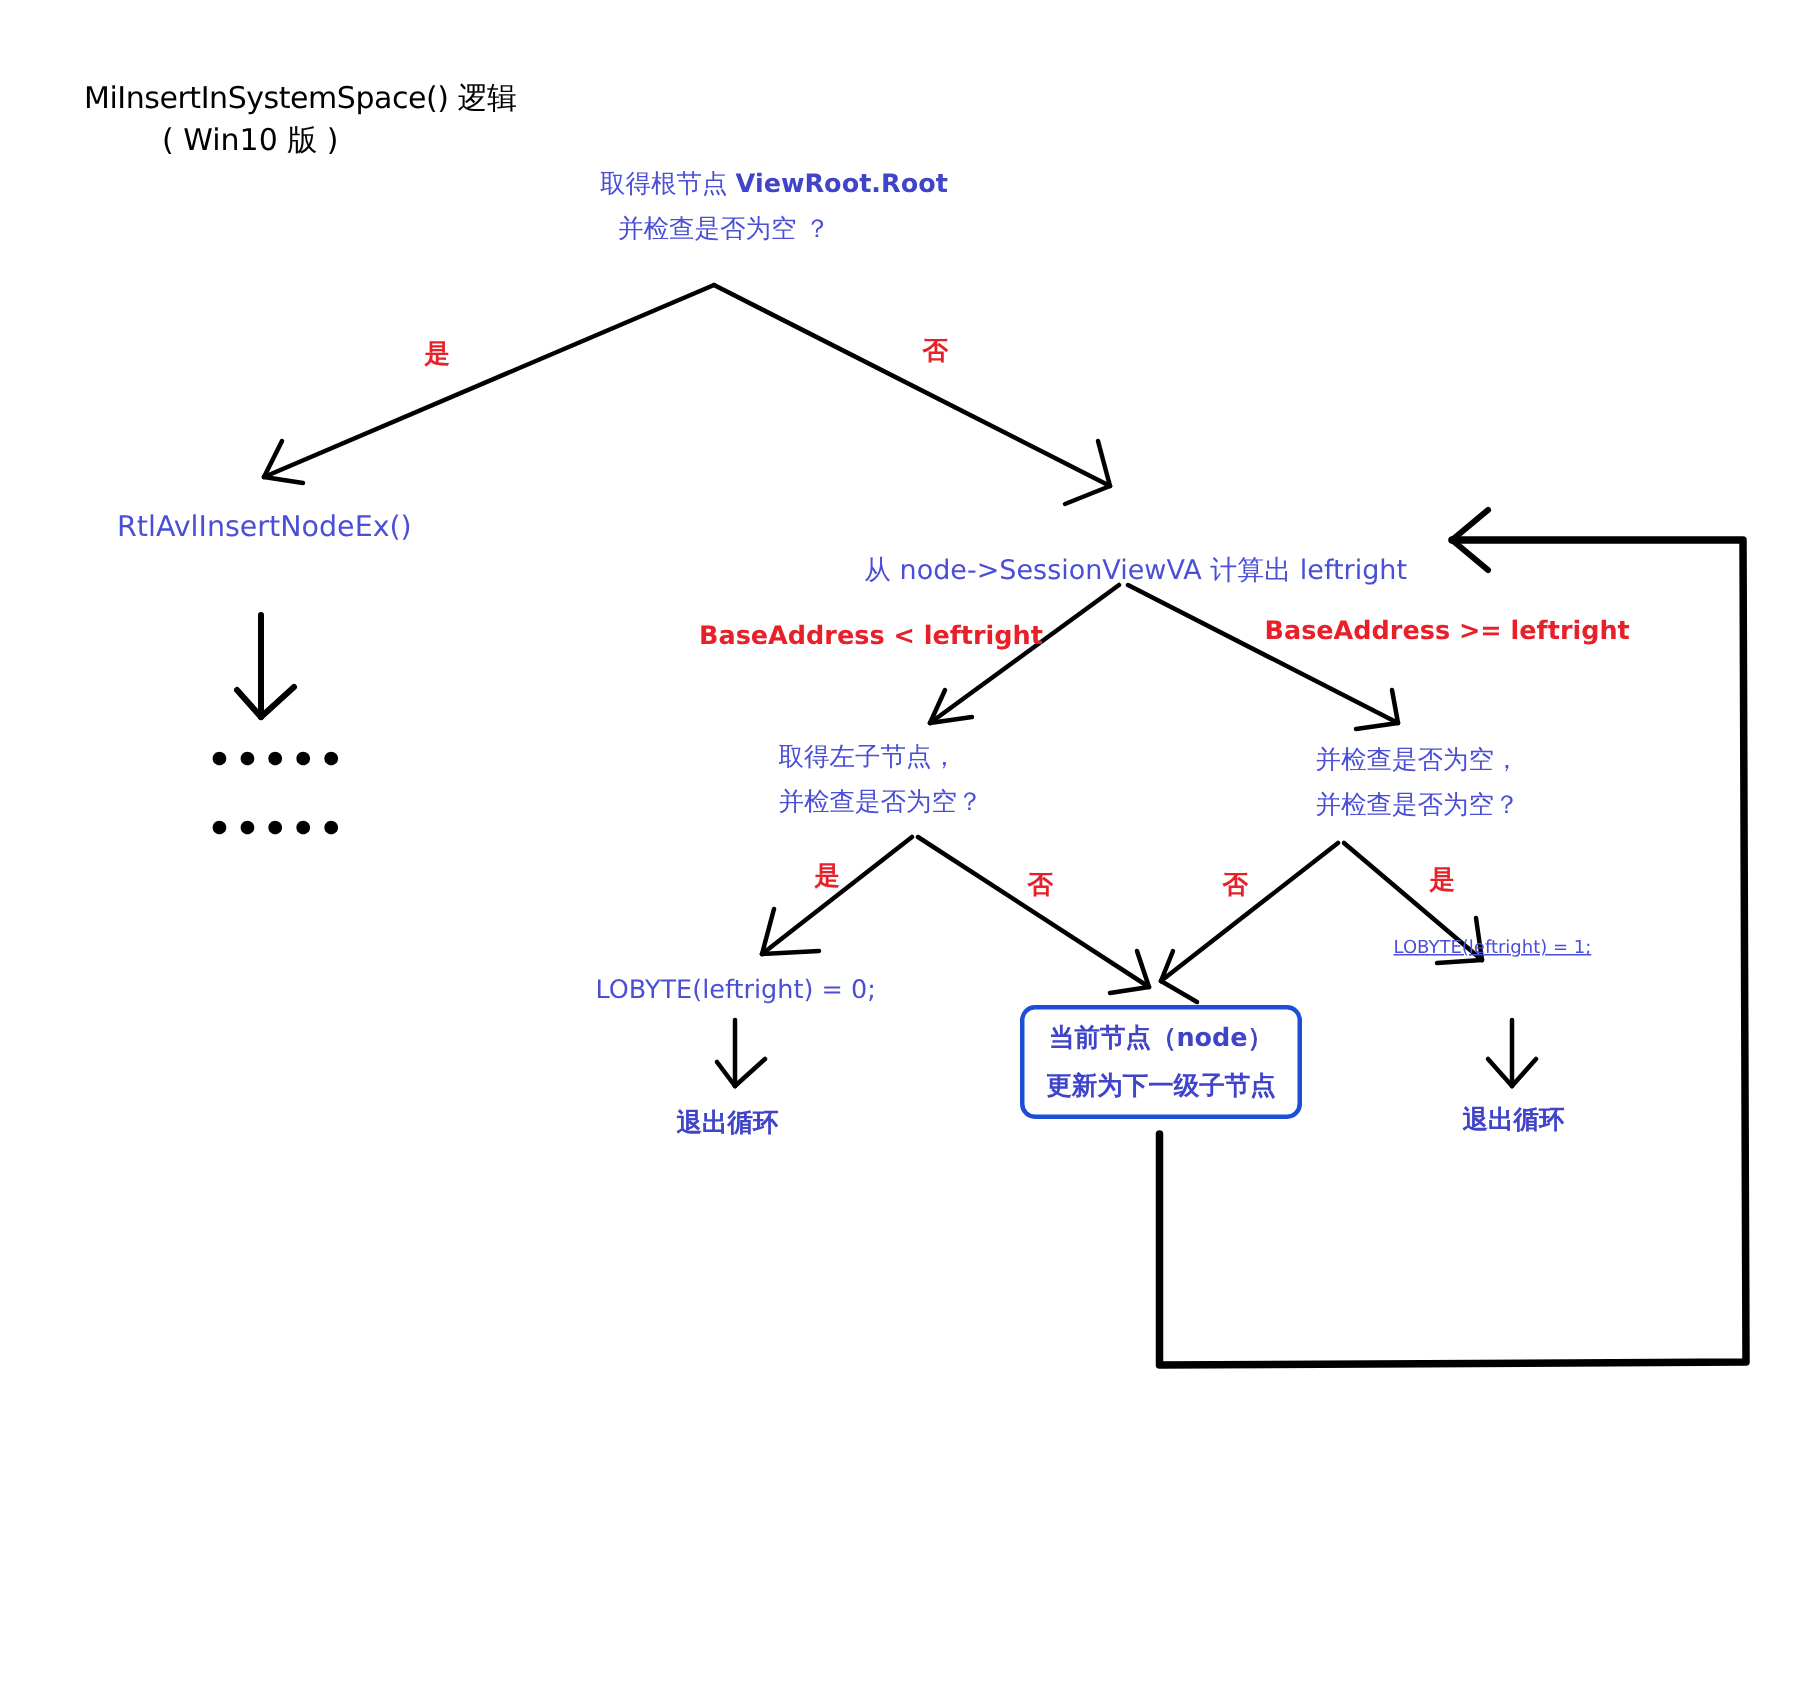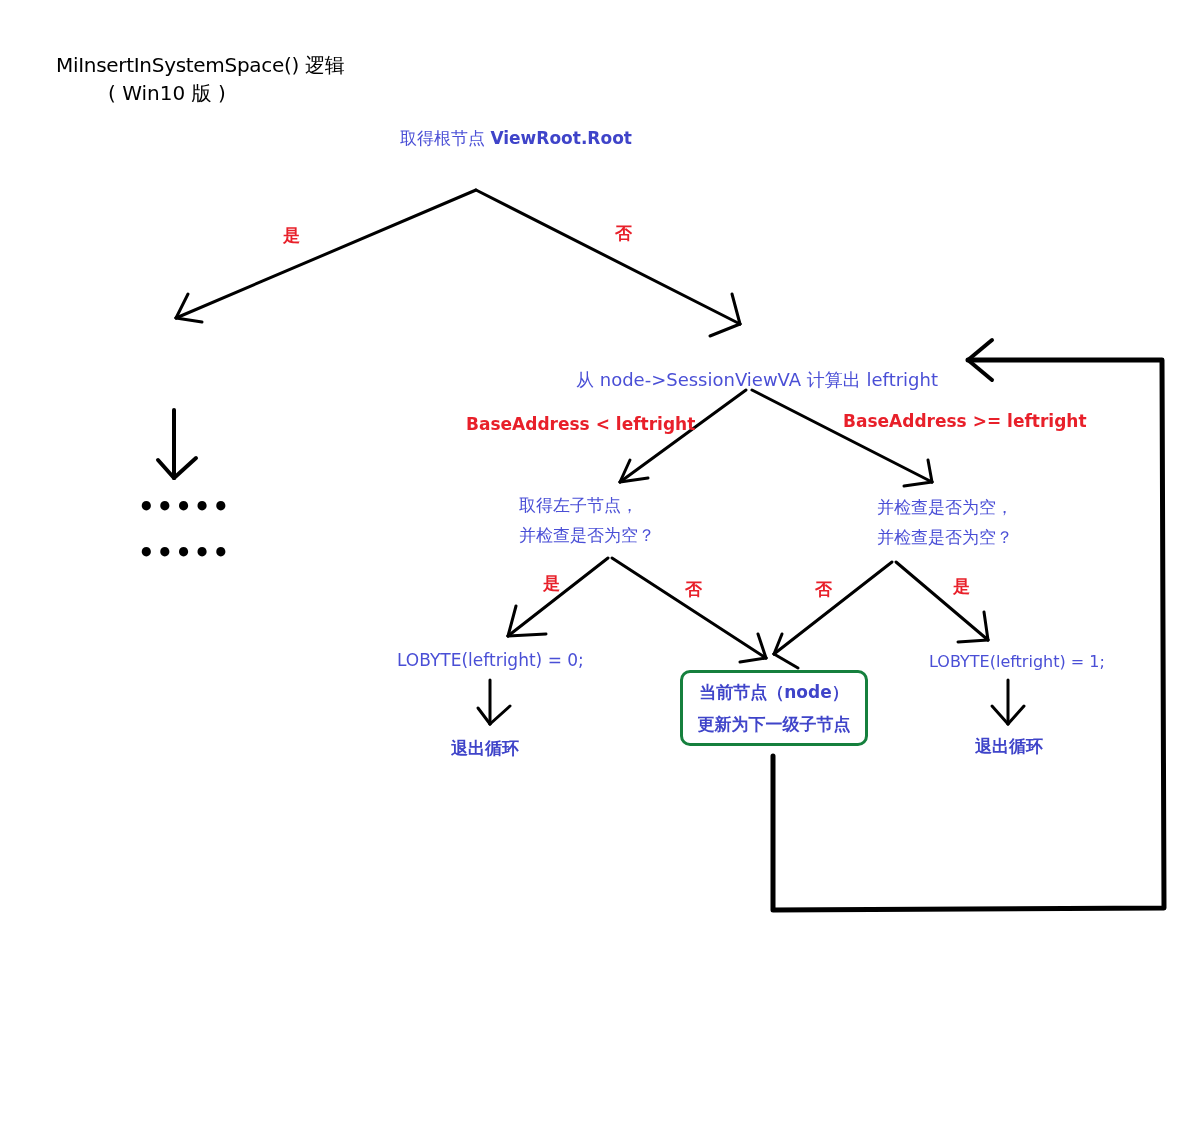--- a/index.html
+++ b/index.html
@@ -6,21 +6,21 @@
     body { width: 1200px; height: 1127px; position: relative; overflow: hidden;
            font-family: "DejaVu Sans", "Liberation Sans", sans-serif; }
     .abs { position: absolute; white-space: nowrap; }
     .title { left: 56px; top: 52px; font-size: 20px; font-weight: normal; color: #000; letter-spacing: -0.3px; }
     .subtitle { left: 108px; top: 80px; font-size: 20px; color: #000; }
     .blue { color: #4a4fd6; font-size: 17px; }
     .blue-bold { color: #3f44c9; font-size: 17px; font-weight: bold; }
     .red { color: #e8202a; font-size: 17px; font-weight: bold; }
     .line2 { line-height: 30px; }
     .box { position: absolute; left: 680px; top: 670px; width: 188px; height: 76px;
-           border: 3px solid #15803d; border-radius: 10px; box-sizing: border-box;
+           border: 3px solid #1d4ed8; border-radius: 10px; box-sizing: border-box;
            display: flex; flex-direction: column; justify-content: center; align-items: center;
            color: #3f44c9; font-weight: bold; font-size: 17px; line-height: 32px; }
     svg.lines { position: absolute; left: 0; top: 0; }
     svg.lines line, svg.lines polyline { stroke: #000; fill: none; stroke-linecap: round; stroke-linejoin: round; }
     .dots { font-size: 26px; letter-spacing: 2px; color: #000; font-weight: bold; }
   </style>
 </head>
 <body>
 
 <svg class="lines" width="1200" height="1127" viewBox="0 0 1200 1127">
@@ -94,30 +94,32 @@
   <g>
     <polyline points="773,756 773,910 1164,908 1162,360 968,360" stroke-width="5"></polyline>
     <line x1="968" y1="360" x2="992" y2="340" stroke-width="4"></line>
     <line x1="968" y1="360" x2="992" y2="380" stroke-width="4"></line>
   </g>
 </svg>
 
 <div class="abs title">MiInsertInSystemSpace() 逻辑</div>
 <div class="abs subtitle">( Win10 版 )</div>
 
-<div class="abs blue line2" style="left:400px; top:123px;">
+<div class="abs blue line2" style="left:400px; top:108px;">
   <div>
     <span>取得根节点 </span><span class="blue-bold">ViewRoot.Root</span>
   </div>
+  <div style="padding-left:12px;">并检查是否为空 ？</div>
 </div>
 
 <div class="abs red" style="left:283px; top:224px;">是</div>
 <div class="abs red" style="left:615px; top:222px;">否</div>
 
 <div class="abs blue" style="left:78px; top:334px; font-size:19px; line-height:34px;">
+  <div>RtlAvlInsertNodeEx()</div>
 </div>
 
 <div class="abs dots" style="left:138px; top:492px;">•••••</div>
 <div class="abs dots" style="left:138px; top:538px;">•••••</div>
 
 <div class="abs blue" style="left:576px; top:368px; font-size:18px;">从 node-&gt;SessionViewVA 计算出 leftright</div>
 
 <div class="abs red" style="left:466px; top:414px;">BaseAddress &lt; leftright</div>
 <div class="abs red" style="left:843px; top:411px;">BaseAddress &gt;= leftright</div>
 
@@ -130,21 +132,21 @@
   <div>并检查是否为空，</div>
   <div>并检查是否为空？</div>
 </div>
 
 <div class="abs red" style="left:543px; top:572px;">是</div>
 <div class="abs red" style="left:685px; top:578px;">否</div>
 <div class="abs red" style="left:815px; top:578px;">否</div>
 <div class="abs red" style="left:953px; top:575px;">是</div>
 
 <div class="abs blue" style="left:397px; top:650px; font-size:17px;">LOBYTE(leftright) = 0;</div>
-<div class="abs blue" style="left:929px; top:652px; font-size:16px;">LOBYTE(leftright) = 1;</div>
+<div class="abs blue" style="left:929px; top:624px; font-size:12px;text-decoration:underline;">LOBYTE(leftright) = 1;</div>
 
 <div class="abs blue-bold" style="left:451px; top:737px;">退出循环</div>
 <div class="abs blue-bold" style="left:975px; top:735px;">退出循环</div>
 
 <div class="box">
   <div>当前节点（node）</div>
   <div>更新为下一级子节点</div>
 </div>
 
 </body></html>

